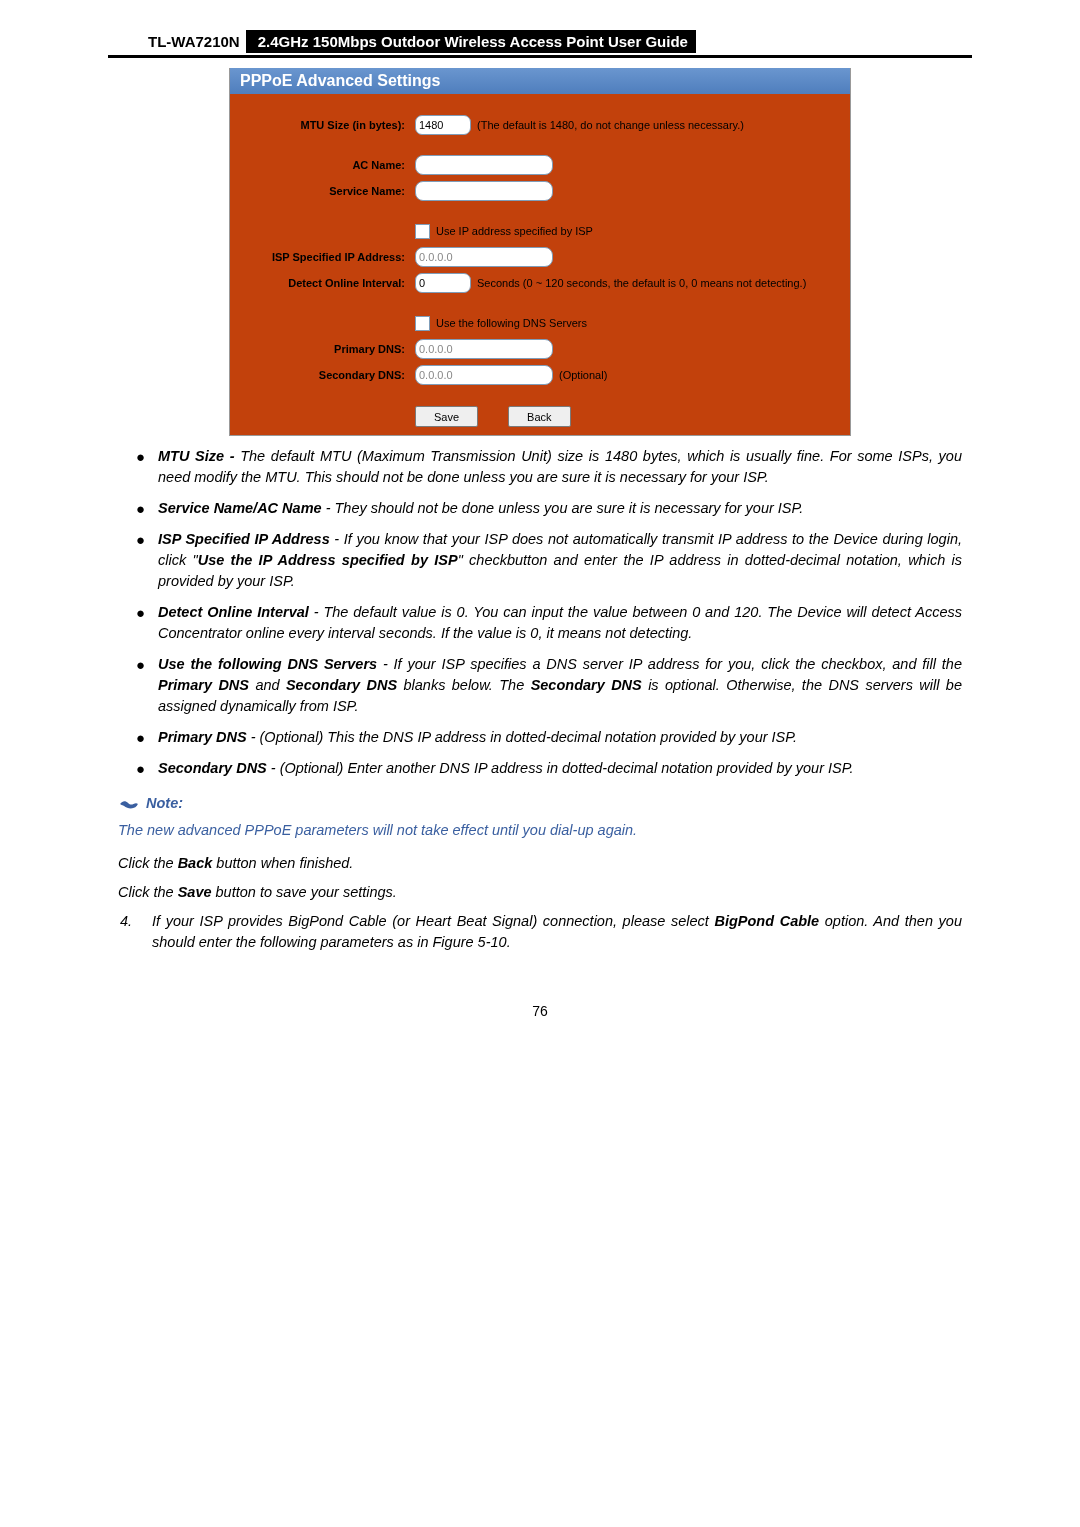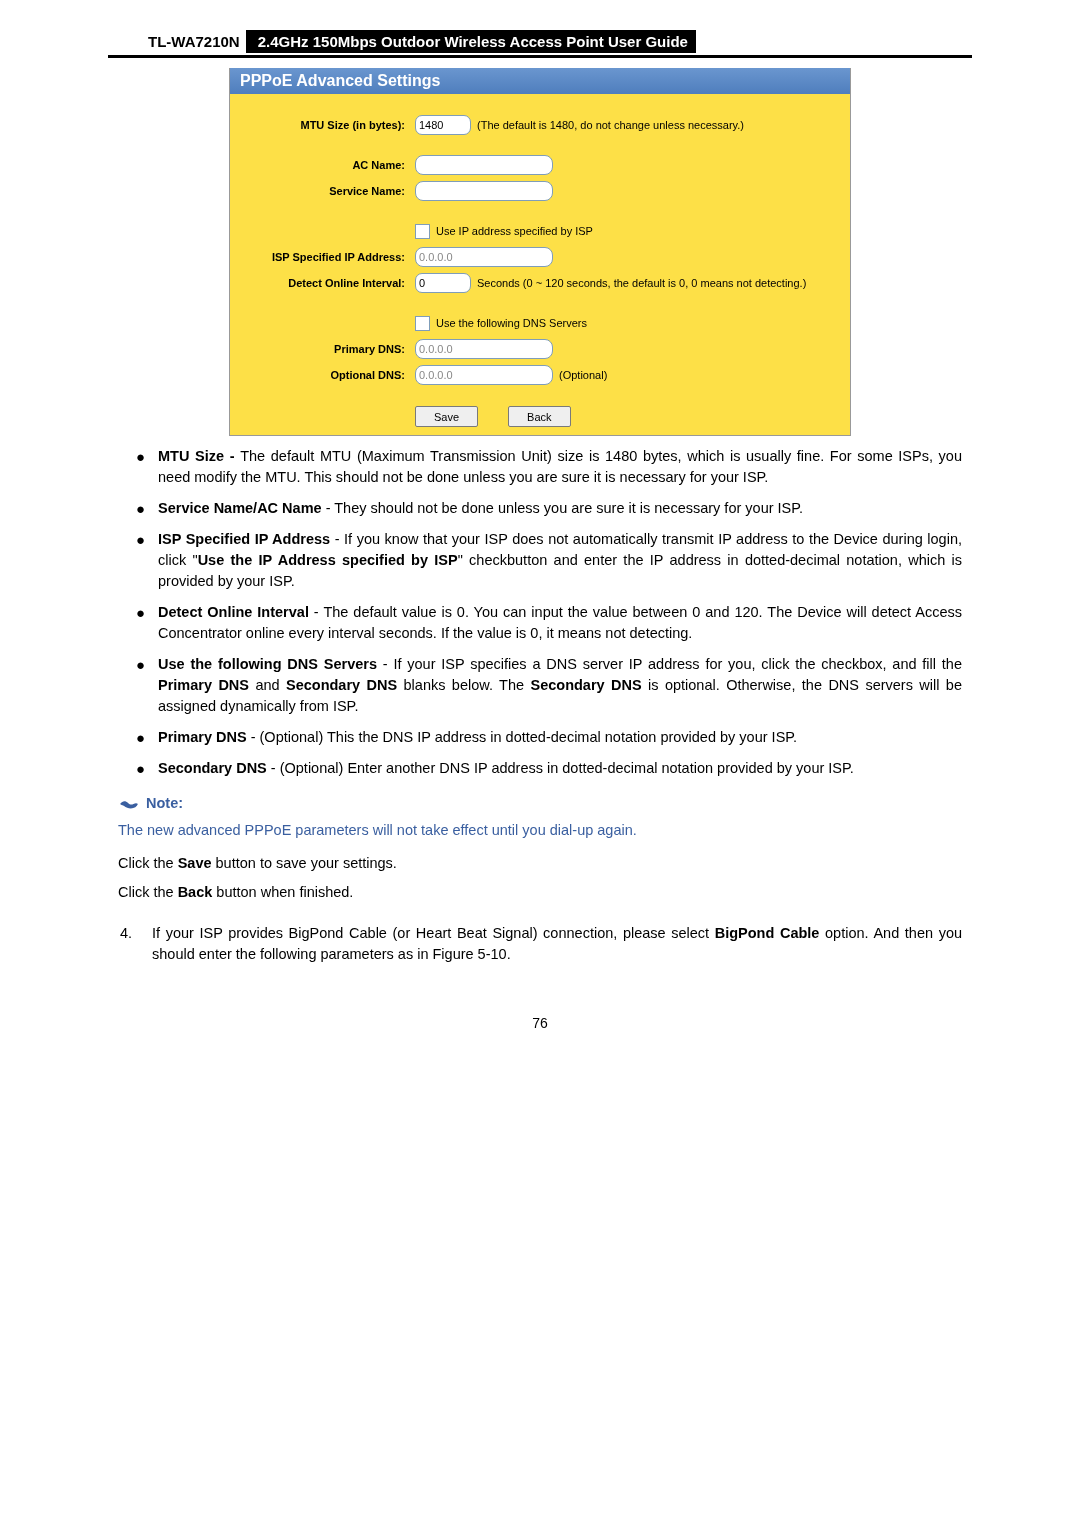--- a/index.html
+++ b/index.html
@@ -52,21 +52,21 @@
   .ss-titlebar {
     background: #4f7ebd;
     background: linear-gradient(#6a96cf,#4f7ebd);
     color: #fff;
     font-weight: bold;
     padding: 4px 10px;
     font-size: 16px;
   }
   .ss-body {
     padding: 6px 10px 8px;
-    background: #fde047;
+    background: #c2410c;
   }
   .ss-row {
     display: flex;
     align-items: center;
     margin: 4px 0;
     min-height: 22px;
   }
   .ss-label {
     width: 165px;
     text-align: right;
@@ -117,20 +117,21 @@
   .caption {
     text-align: center;
     margin: 14px 0 10px;
     font-size: 14px;
   }
   .content {
     margin: 0 10px;
     text-align: justify;
     line-height: 1.45;
     font-size: 14.5px;
+    font-style: italic;
   }
   ul.bullets {
     list-style: none;
     padding: 0 0 0 18px;
     margin: 0;
   }
   ul.bullets > li {
     position: relative;
     padding-left: 22px;
     margin: 10px 0;
@@ -152,21 +153,21 @@
   }
   .note-head svg { width: 22px; height: 16px; }
   .note-text {
     color: #3a5fa0;
     margin: 6px 0 12px;
     font-size: 14.5px;
   }
   .para { margin: 8px 0; font-size: 14.5px; }
   ol.num {
     padding-left: 18px;
-    margin: 20px 0;
+    margin: 8px 0;
   }
   ol.num > li {
     padding-left: 16px;
     text-align: justify;
     font-size: 14.5px;
     line-height: 1.45;
   }
   .pagenum { text-align: center; margin-top: 50px; font-size: 14px;}
 </style>
 </head>
@@ -231,21 +232,21 @@
           <span class="ss-note">Use the following DNS Servers</span>
         </div>
       </div>
       <div class="ss-row">
         <div class="ss-label">Primary DNS:</div>
         <div class="ss-field">
             <input class="ss-input mid" value="0.0.0.0" style="">
           </div>
       </div>
       <div class="ss-row">
-        <div class="ss-label">Optional DNS:</div>
+        <div class="ss-label">Secondary DNS:</div>
         <div class="ss-field">
           <input class="ss-input mid" value="0.0.0.0" style="">
           <span class="ss-note">(Optional)</span>
         </div>
       </div>
       <div class="ss-gap"></div>
       <div class="ss-btnrow">
         <button class="ss-btn">Save</button>
         <button class="ss-btn">Back</button>
       </div>
@@ -265,22 +266,22 @@
     </ul>
 
     <div class="note-head">
       <svg viewBox="0 0 24 18">
         <path d="M2 9c3-4 6-4 9-1 2 2 4 2 6 1 2-1 4-1 5 0-1 3-4 5-8 5-3 0-5-1-8-3-2-1-3-1-4-2z" fill="#3a5fa0"></path>
       </svg>
       <span>Note:</span>
     </div>
     <div class="note-text">The new advanced PPPoE parameters will not take effect until you dial-up again.</div>
 
+    <div class="para"><span>Click the </span><b>Back</b><span> button when finished.</span></div>
     <div class="para"><span>Click the </span><b>Save</b><span> button to save your settings.</span></div>
-    <div class="para"><span>Click the </span><b>Back</b><span> button when finished.</span></div>
 
     <ol class="num" start="4">
       <li><span>If your ISP provides BigPond Cable (or Heart Beat Signal) connection, please select </span><b>BigPond Cable</b><span> option. And then you should enter the following parameters as in Figure 5-10.</span></li>
     </ol>
   </div>
 
   <div class="pagenum">76</div>
 </div>
 
 </body></html>

